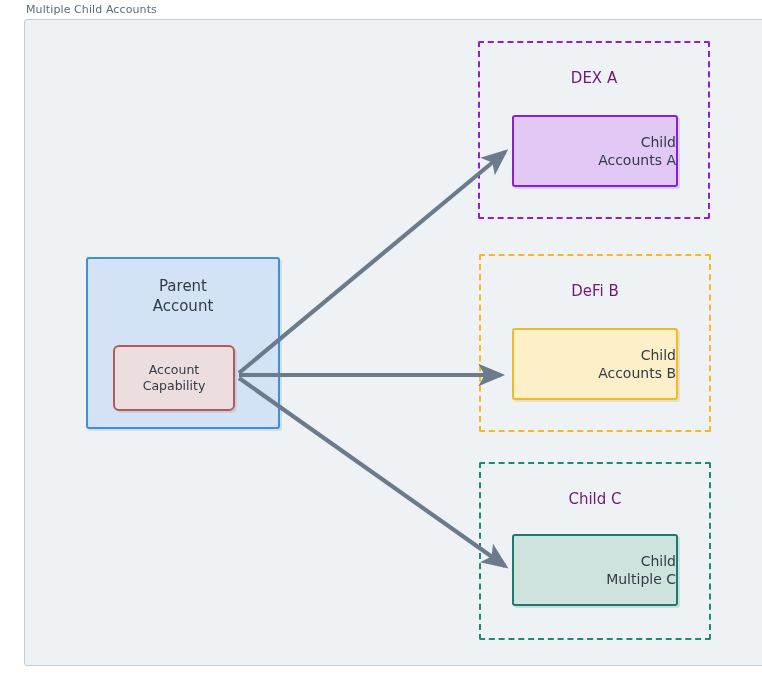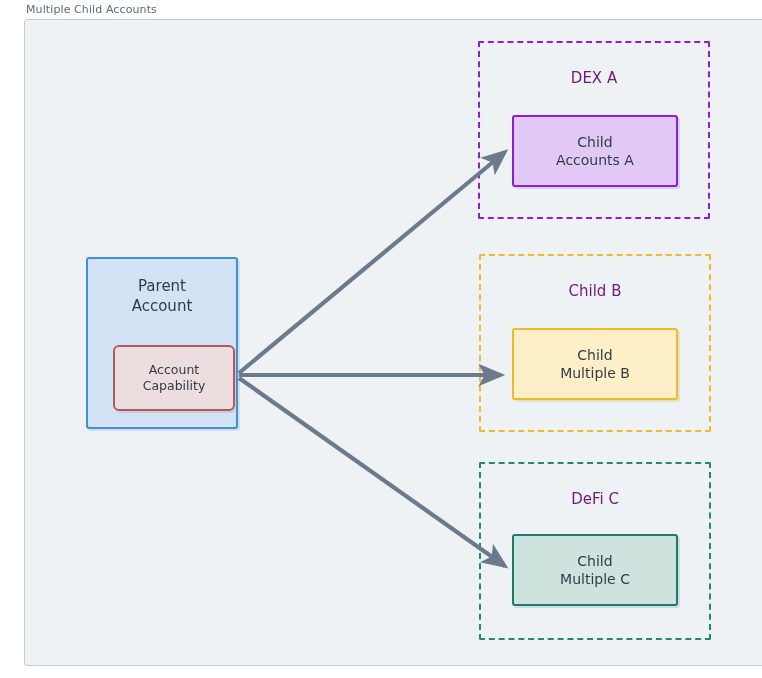--- a/index.html
+++ b/index.html
@@ -56,21 +56,21 @@
     text-align: center;
     color: #333b48;
   }
 
   .node-line { display: block; line-height: 1.32; }
 
   
   .parent-box {
     left: 68px;
     top: 257px;
-    width: 152px;
+    width: 194px;
     height: 172px;
     background: #d3e3f5;
     border: 2px solid #3f8fdc;
     border-radius: 3px;
     justify-content: flex-start;
     padding-top: 18px;
     font-size: 15px;
     box-shadow: 2px 2px 0 rgba(120,150,180,0.22);
   }
 
@@ -115,21 +115,21 @@
   .group-dex   { left: 460px; top: 41px;  width: 232px; height: 178px; border-color: #8c1fd4; }
   .group-defi  { left: 461px; top: 254px; width: 232px; height: 178px; border-color: #f2b928; }
   .group-game  { left: 461px; top: 462px; width: 232px; height: 178px; border-color: #1d8a72; }
 
   
   .child-box {
     position: absolute;
     box-sizing: border-box;
     display: flex;
     flex-direction: column;
-    align-items: center;
+    align-items: flex-end;
     justify-content: center;
     text-align: center;
     font-size: 14px;
     color: #333b48;
     border-width: 2px;
     border-style: solid;
     border-radius: 3px;
   }
   .child-a {
     left: 494px; top: 115px; width: 166px; height: 72px;
@@ -177,29 +177,29 @@
 
   <div class="group group-dex">
     <div class="group-label">DEX A</div>
   </div>
   <div class="child-box child-a">
     <span class="node-line">Child</span>
     <span class="node-line">Accounts A</span>
   </div>
 
   <div class="group group-defi">
-    <div class="group-label">Child B</div>
+    <div class="group-label">DeFi B</div>
   </div>
   <div class="child-box child-b">
     <span class="node-line">Child</span>
-    <span class="node-line">Multiple B</span>
+    <span class="node-line">Accounts B</span>
   </div>
 
   <div class="group group-game">
-    <div class="group-label">DeFi C</div>
+    <div class="group-label">Child C</div>
   </div>
   <div class="child-box child-c">
     <span class="node-line">Child</span>
     <span class="node-line">Multiple C</span>
   </div>
 
   <svg id="arrows" viewBox="0 0 762 678">
     <defs>
       <marker id="ah" markerWidth="7" markerHeight="7" refX="5.4" refY="3" orient="auto">
         <path d="M0,0.3 L6.4,3 L0,5.7 L1.5,3 Z" fill="#6b7b8c"></path>

